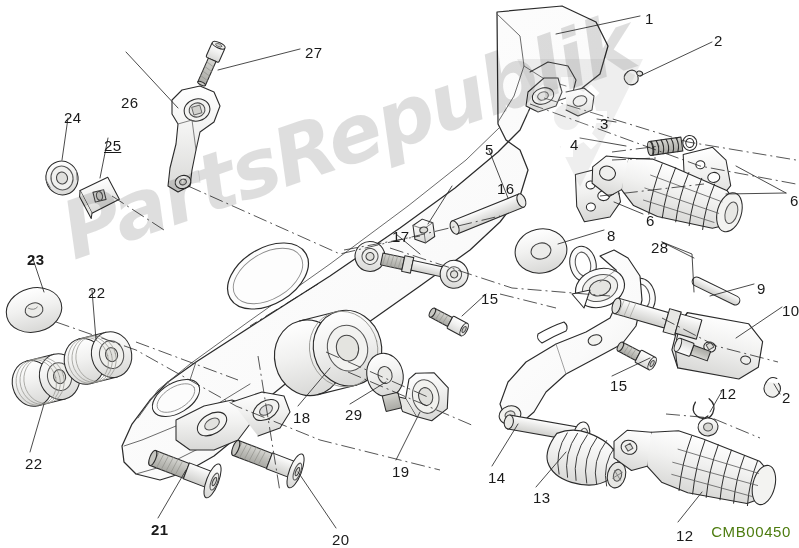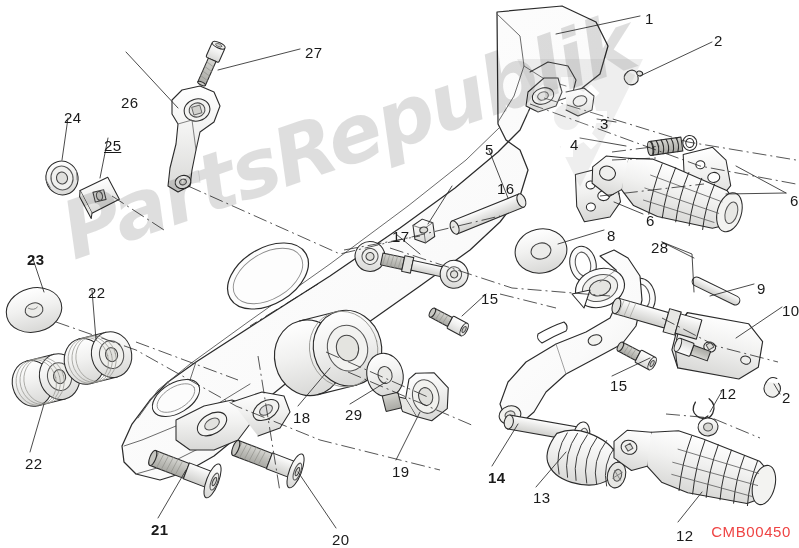--- a/index.html
+++ b/index.html
@@ -1,20 +1,20 @@
 <!DOCTYPE html>
 <html><head>
 <meta charset="utf-8">
 <style>
   html,body{margin:0;padding:0;background:#fff;}
   body{width:799px;height:548px;overflow:hidden;font-family:"Liberation Sans",sans-serif;}
   #stage{position:relative;width:799px;height:548px;background:#ffffff;overflow:hidden;}
   #art{position:absolute;left:0;top:0;width:799px;height:548px;}
   .callout{position:absolute;font-family:"Liberation Sans",sans-serif;font-size:15px;color:#1a1a1a;line-height:1;letter-spacing:.3px;white-space:nowrap;}
-  #partno{position:absolute;right:8px;bottom:8px;font-family:"Liberation Sans",sans-serif;font-size:15px;color:#ef4444;letter-spacing:.6px;}
+  #partno{position:absolute;right:8px;bottom:8px;font-family:"Liberation Sans",sans-serif;font-size:15px;color:#4d7c0f;letter-spacing:.6px;}
   #wm-text{position:absolute;left:50px;top:190px;width:620px;
     font-family:"DejaVu Sans",sans-serif;font-weight:bold;font-style:italic;
     font-size:80px;color:rgba(0,0,0,0.13);
     transform:rotate(-19deg);transform-origin:0 0;white-space:nowrap;
     letter-spacing:-2px;-webkit-user-select:none;user-select:none;}
   #wm-logo{position:absolute;left:505px;top:55px;width:150px;height:140px;opacity:.16;}
 </style>
 </head>
 <body>
 
@@ -572,21 +572,21 @@
       <div class="callout" style="left: 790px; top: 193px;">6</div>
       <div class="callout" style="left: 646px; top: 213px;">6</div>
       <div class="callout" style="left: 607px; top: 228px;">8</div>
       <div class="callout" style="left: 651px; top: 240px;">28</div>
       <div class="callout" style="left: 757px; top: 281px;">9</div>
       <div class="callout" style="left: 782px; top: 303px;">10</div>
       <div class="callout" style="left: 719px; top: 386px;">12</div>
       <div class="callout" style="left: 782px; top: 390px;">2</div>
       <div class="callout" style="left: 676px; top: 528px;">12</div>
       <div class="callout" style="left: 533px; top: 490px;">13</div>
-      <div class="callout" style="left: 488px; top: 470px; font-weight: bold;">14</div>
+      <div class="callout" style="left: 488px; top: 470px;">14</div>
       <div class="callout" style="left: 610px; top: 378px;">15</div>
       <div class="callout" style="left: 481px; top: 291px;">15</div>
       <div class="callout" style="left: 449px; top: 181px; margin-left: 48px;">16</div>
       <div class="callout" style="left: 392px; top: 229px;">17</div>
       <div class="callout" style="left: 293px; top: 410px;">18</div>
       <div class="callout" style="left: 392px; top: 464px;">19</div>
       <div class="callout" style="left: 332px; top: 532px;">20</div>
       <div class="callout" style="left: 151px; top: 522px; font-weight: bold;">21</div>
       <div class="callout" style="left: 88px; top: 285px;">22</div>
       <div class="callout" style="left: 25px; top: 456px;">22</div>

